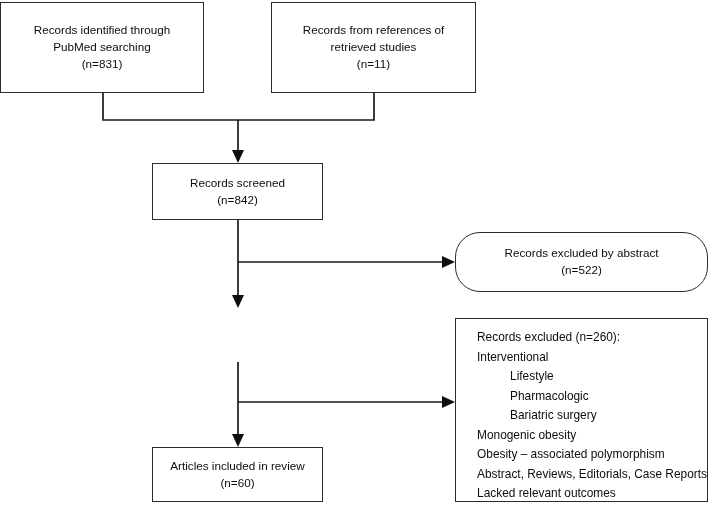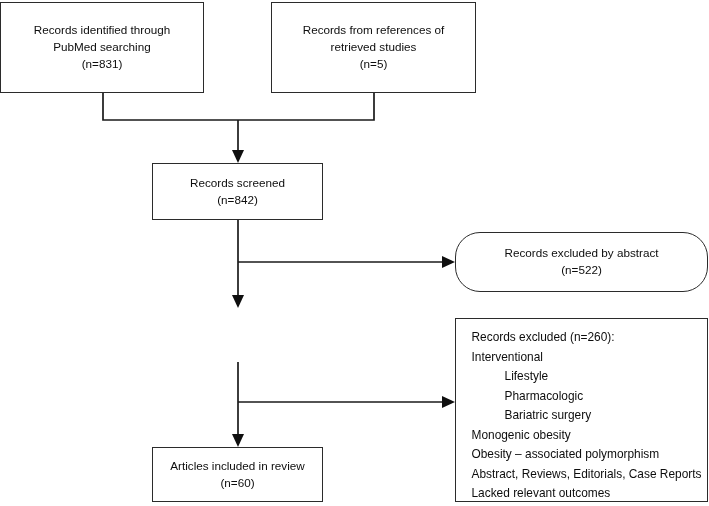--- a/index.html
+++ b/index.html
@@ -29,21 +29,21 @@
     text-align: center;
     z-index: 2;
   }
   .node .txt {
     display: block;
     white-space: pre-line;
     padding: 0 6px;
   }
   .node.left-align {
     align-items: flex-start;
-    justify-content: center;
+    justify-content: flex-end;
     text-align: left;
   }
   .node.left-align .txt {
     padding: 9px 0 0 10px;
     white-space: pre;
     line-height: 1.64;
     font-size: 11.9px;
   }
   #connectors {
     position: absolute;
@@ -91,21 +91,21 @@
 
   <div class="node" style="left:0px; top:2px; width:204px; height:91px;">
     <span class="txt">Records identified through
 PubMed searching
 (n=831)</span>
   </div>
 
   <div class="node" style="left:271px; top:2px; width:205px; height:91px;">
     <span class="txt">Records from references of
 retrieved studies
-(n=5)</span>
+(n=11)</span>
   </div>
 
   <div class="node" style="left:152px; top:163px; width:171px; height:57px;text-align:center;">
     <span class="txt">Records screened
 (n=842)</span>
   </div>
 
   <div class="node" style="left:455px; top:232px; width:253px; height:60px;border-radius:25px;">
     <span class="txt">Records excluded by abstract
 (n=522)</span>

